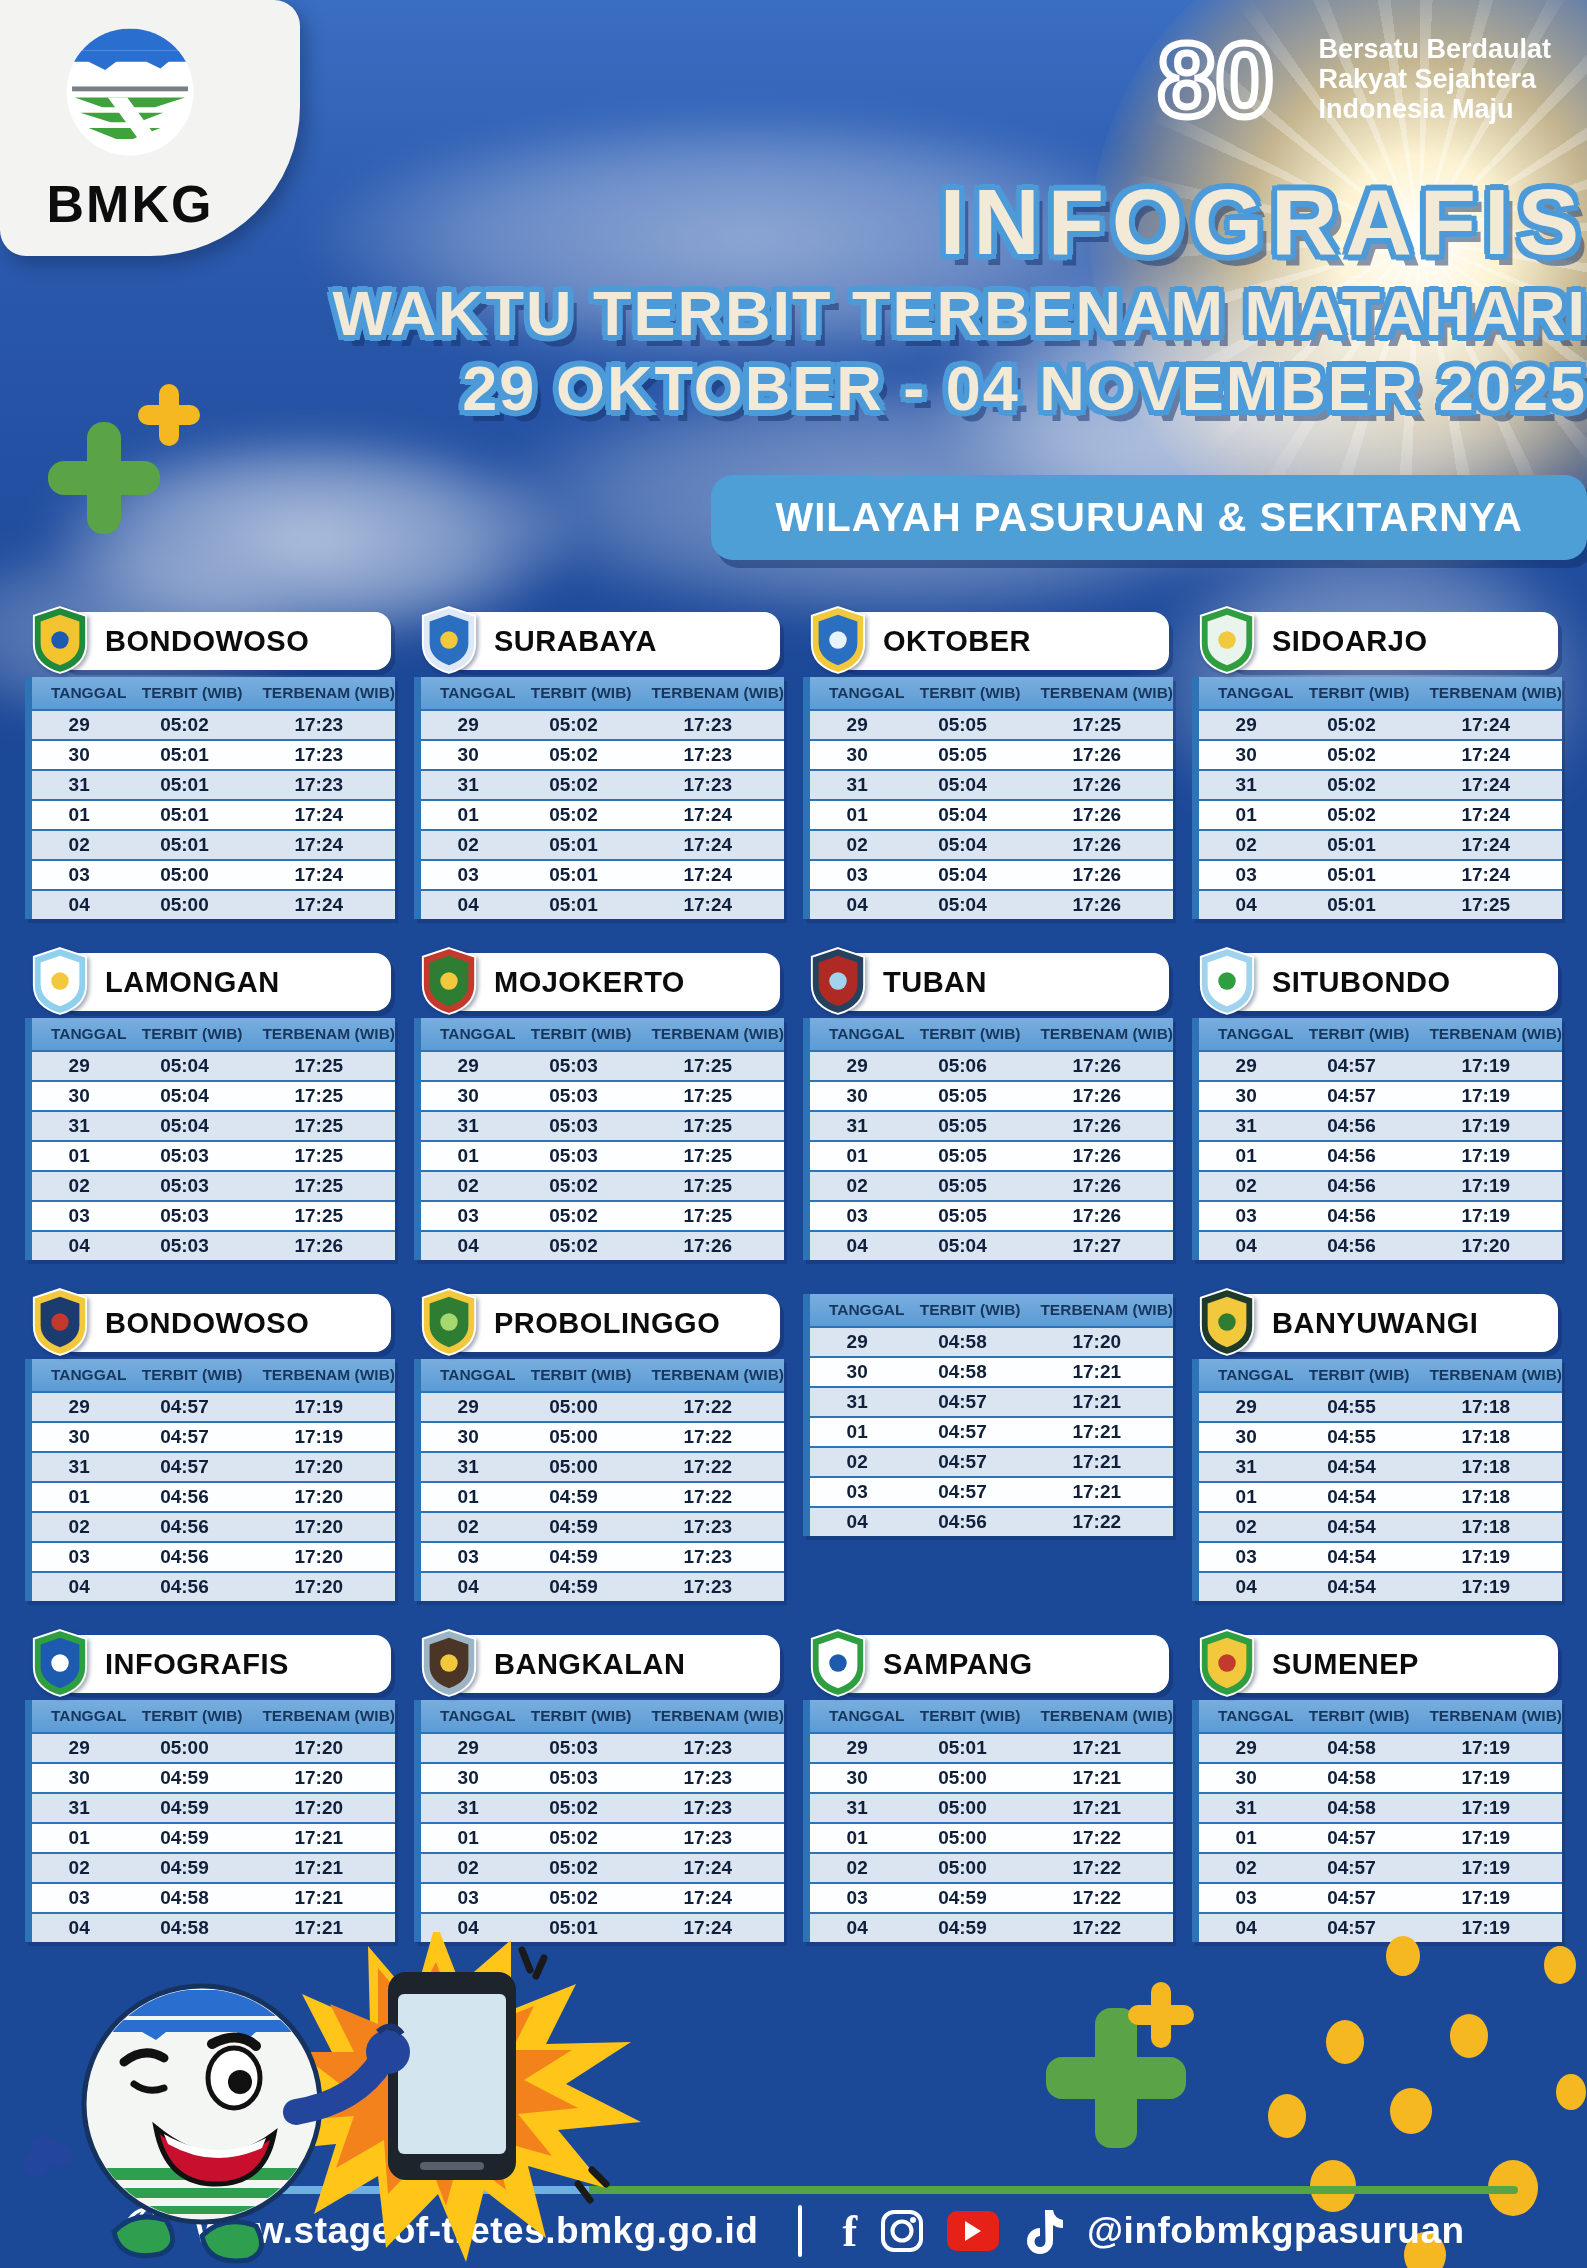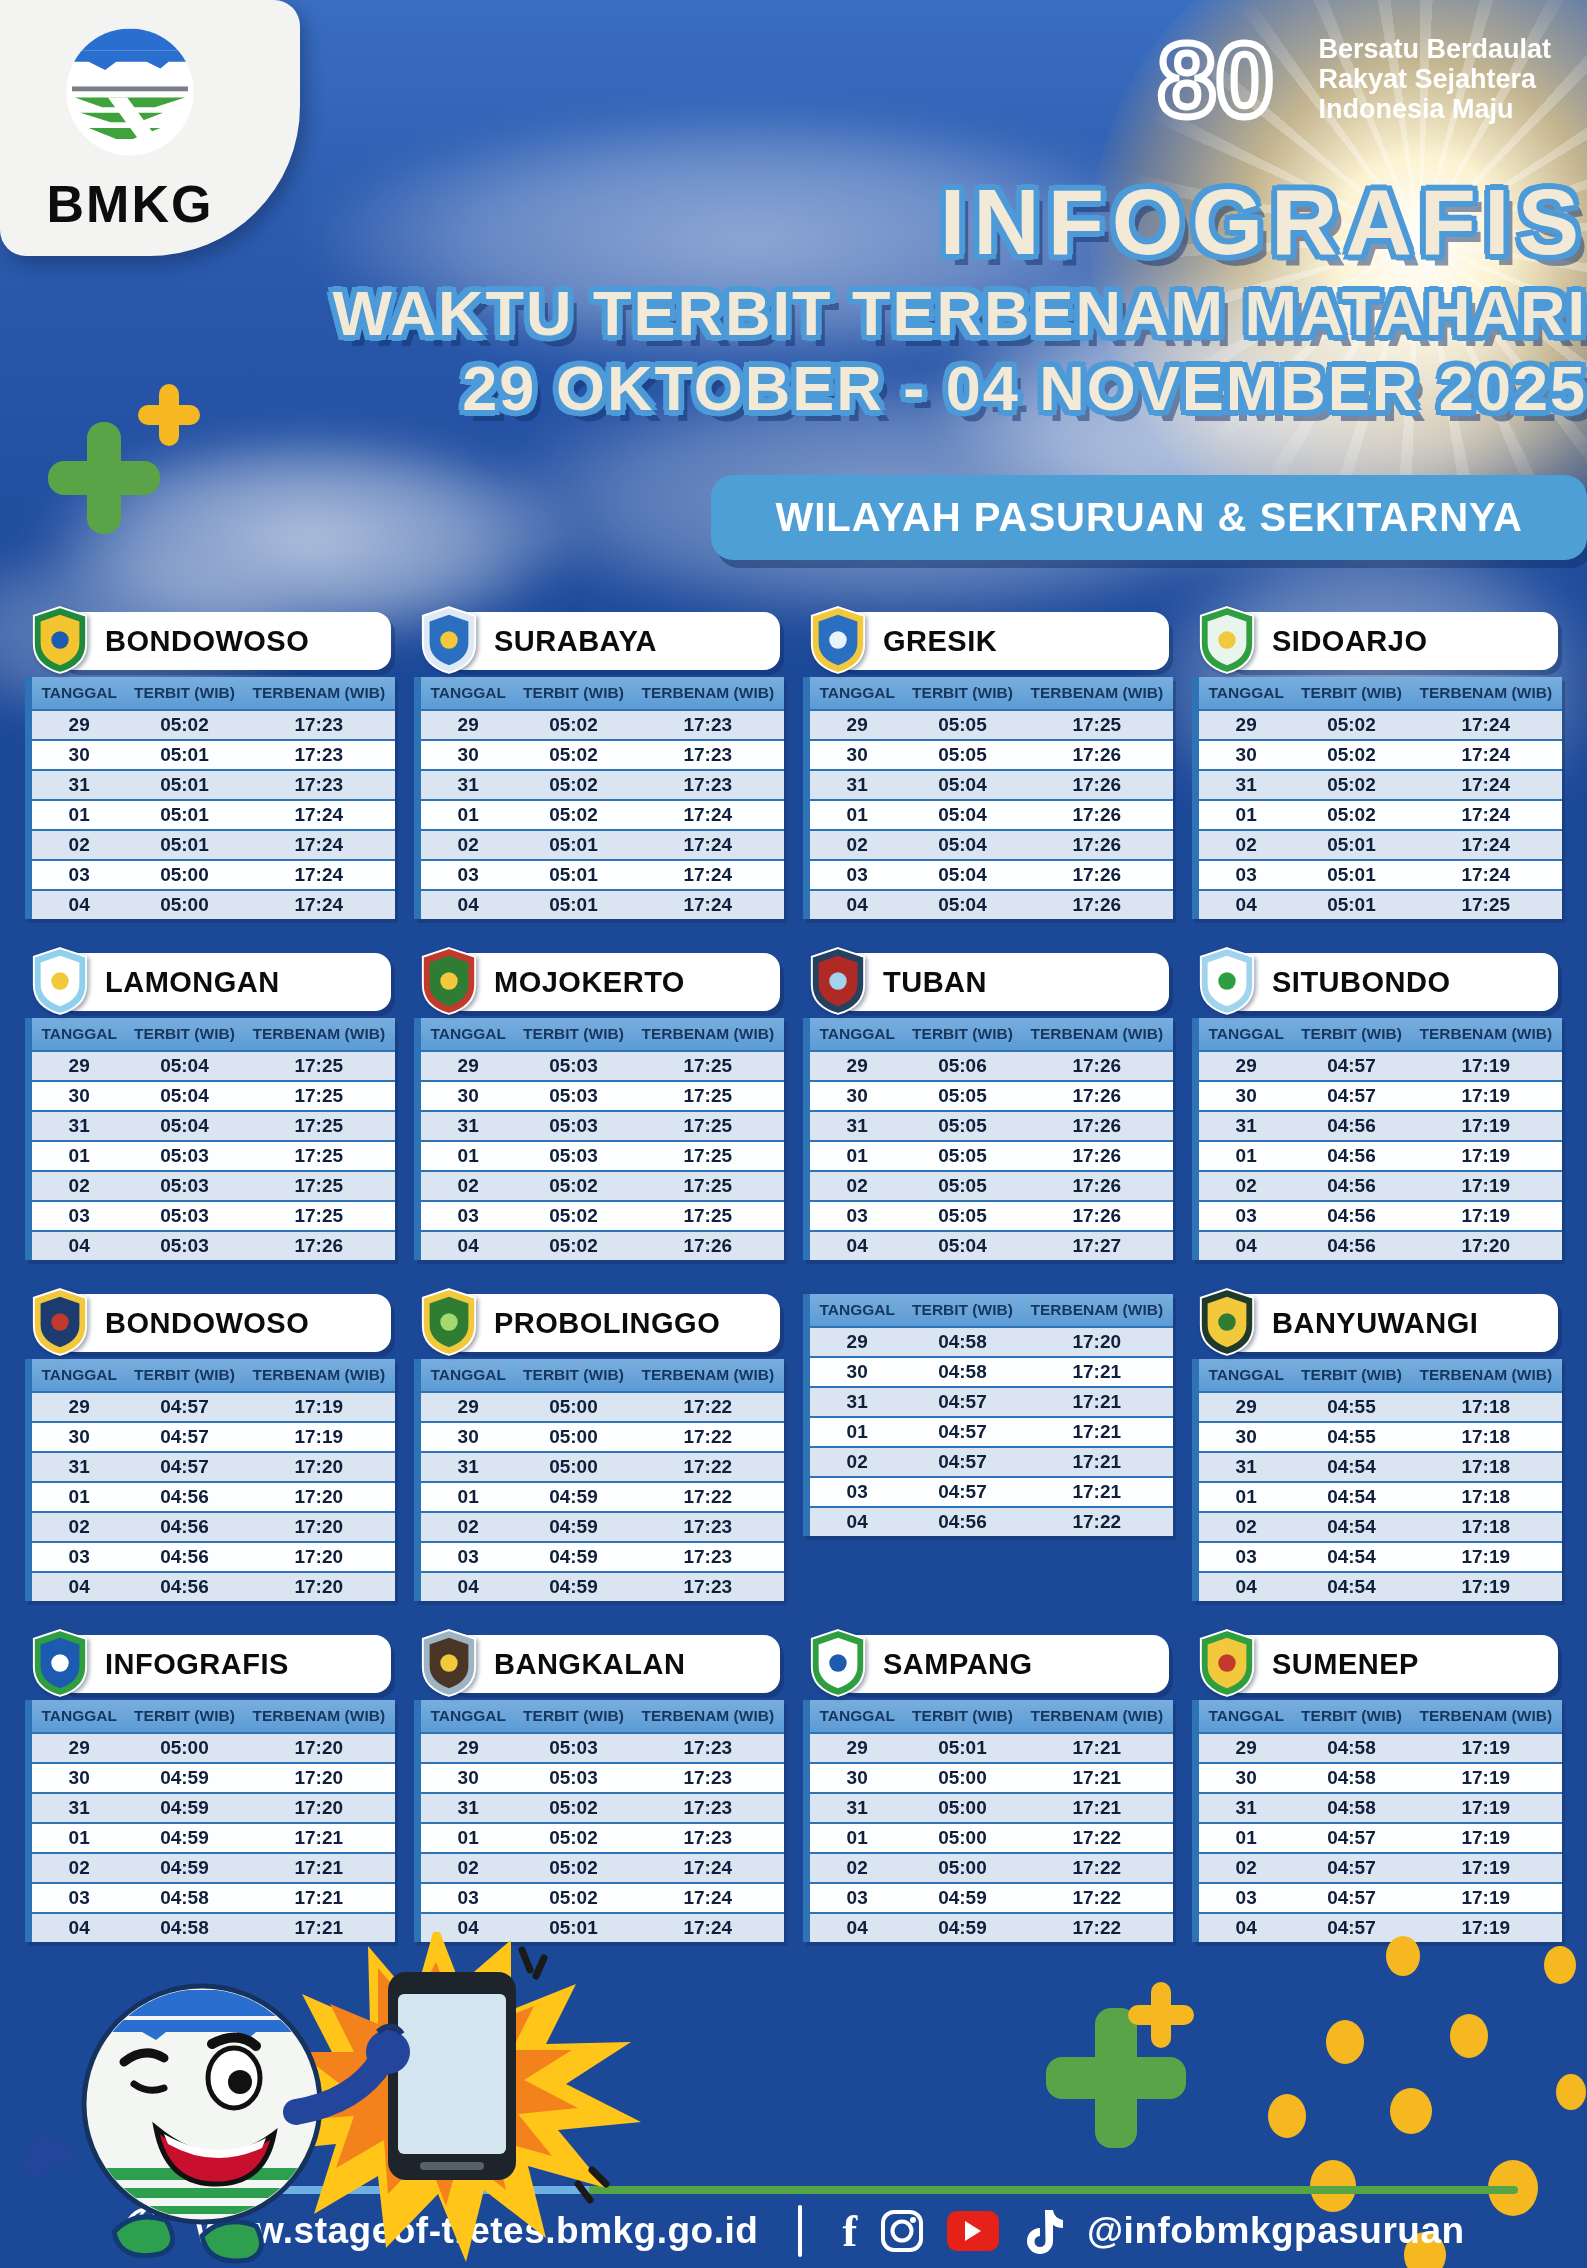--- a/index.html
+++ b/index.html
@@ -54,21 +54,21 @@
         display:grid;grid-template-columns:repeat(4,1fr);column-gap:19px;row-gap:34px;}
   .city-card{position:relative;}
   .badge-row{position:relative;height:58px;margin-bottom:7px;z-index:2;}
   .emblem{position:absolute;left:4px;top:-8px;width:62px;height:72px;z-index:3;
           filter:drop-shadow(2px 2px 2px rgba(8,25,60,.4));}
   .badge{position:absolute;left:34px;right:4px;top:0;bottom:0;background:#fff;border-radius:16px;
          display:flex;align-items:center;padding-left:46px;
          box-shadow:4px 5px 0 rgba(14,40,90,.35);}
   .city-name{font-size:29px;font-weight:800;color:#0c0c0c;letter-spacing:.5px;white-space:nowrap;}
   .city-table{border-left:7px solid #2d73b6;box-shadow:3px 4px 0 rgba(10,30,70,.25);}
-  .thead{display:grid;grid-template-columns:26% 32% 42%;height:32px;align-items:center;text-align:center;
+  .thead{display:grid;grid-template-columns:26% 32% 42%;height:32px;align-items:center;text-align:right;
          background:linear-gradient(180deg,#79aede 0%,#5b9bd5 100%);
          color:#17365d;font-weight:700;font-size:15.5px;letter-spacing:0;}
   .trow{display:grid;grid-template-columns:26% 32% 42%;height:28px;align-items:center;text-align:center;
         background:#dbe5f2;border-top:2px solid #2d73b6;
         color:#101f3a;font-weight:700;font-size:19px;}
   .trow:nth-child(even){background:#fdfeff;}
 
   
   .footer-line{position:absolute;left:172px;top:2186px;width:1346px;height:8px;border-radius:4px;
        background:linear-gradient(90deg,#6fb0e3 0 31%,#56a545 31% 100%);}
@@ -264,21 +264,21 @@
     </div>
 
     <div class="city-card">
       <div class="badge-row">
         <svg class="emblem" viewBox="0 0 64 72">
           <path class="em-outer" d="M32 2 L59 11 V40 Q59 62 32 70 Q5 62 5 40 V11 Z" stroke="#ffffff" stroke-width="2" fill="#f2c83d"></path>
           <path class="em-inner" d="M32 10 L52 17 V39 Q52 55 32 62 Q12 55 12 39 V17 Z" fill="#2a6fc0"></path>
           <circle class="em-accent" cx="32" cy="36" r="9" fill="#e8f2fa"></circle>
         </svg>
         <div class="badge">
-          <span class="city-name">GRESIK</span>
+          <span class="city-name">OKTOBER</span>
         </div>
       </div>
       <div class="city-table">
         <div class="thead">
             <div>TANGGAL</div>
             <div>TERBIT (WIB)</div>
             <div>TERBENAM (WIB)</div>
           </div>
         <div>
             <div class="trow">

